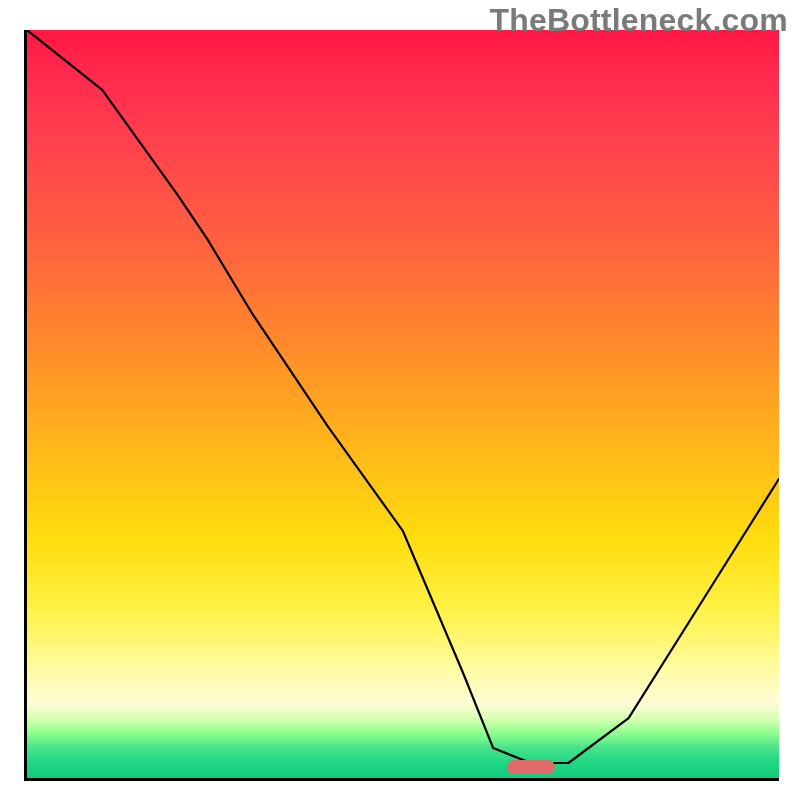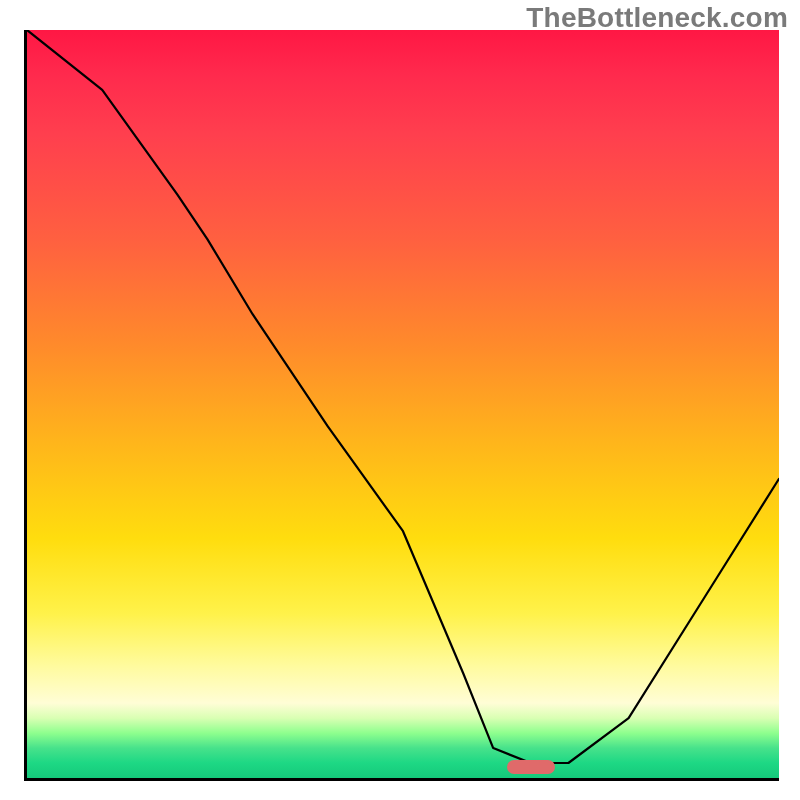--- a/index.html
+++ b/index.html
@@ -13,21 +13,21 @@
   }
   .wrap {
     position: relative;
     width: 800px;
     height: 800px;
   }
   .watermark {
     position: absolute;
     top: 2px;
     right: 12px;
-    font-size: 28px;
+    font-size: 32px;
     font-weight: 600;
     color: #7a7a7a;
     letter-spacing: 0.2px;
     z-index: 10;
   }
   .plot-frame {
     position: absolute;
     left: 24px;
     top: 30px;
     width: 752px;   

